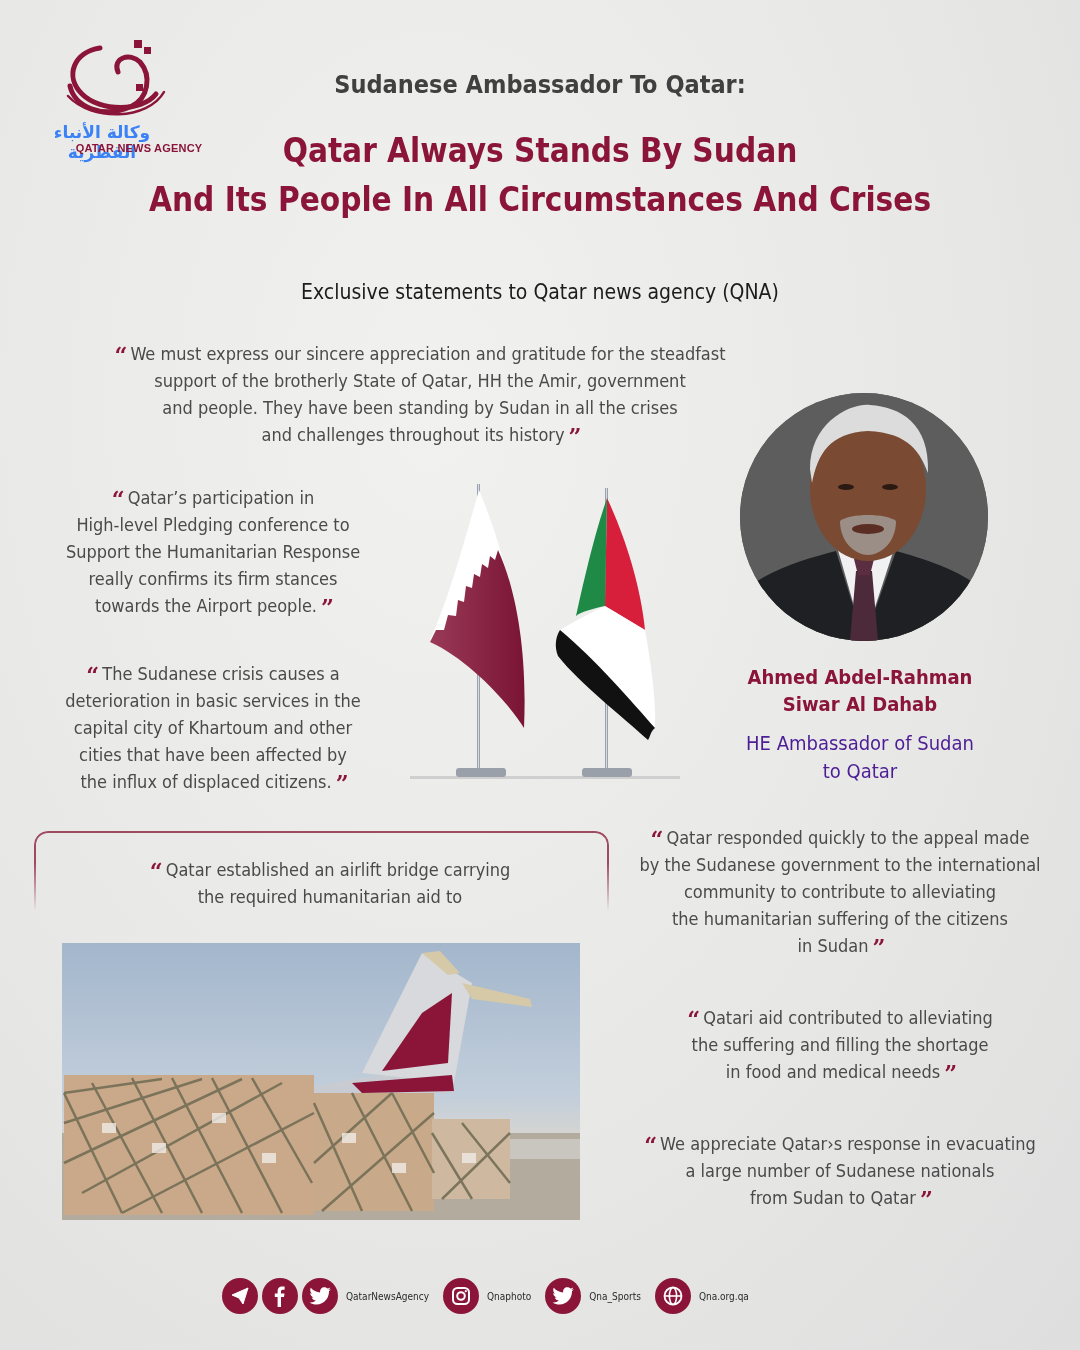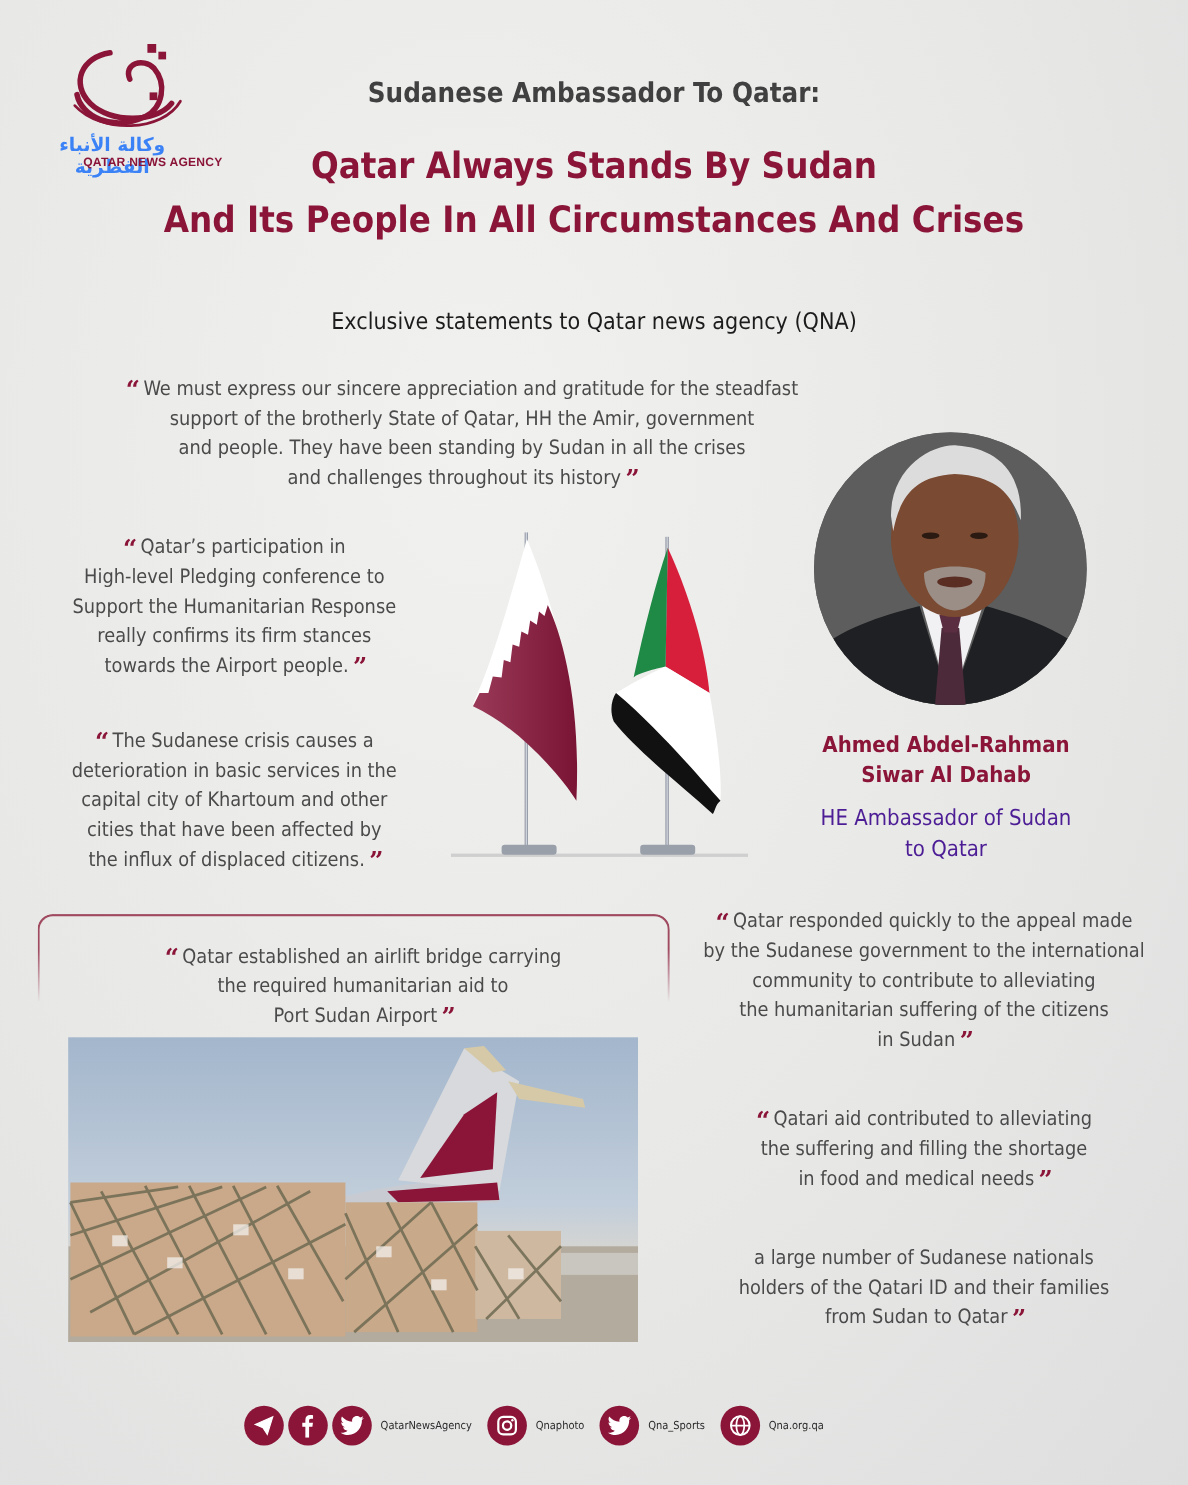--- a/index.html
+++ b/index.html
@@ -162,21 +162,20 @@
 </div>
 <div class="abs person-title">
   <div>HE Ambassador of Sudan</div>
   <div>to Qatar</div>
 </div>
 
 <div class="abs frame"></div>
 <div class="abs quote q4">
   <div><span class="q open">“</span><span>Qatar established an airlift bridge carrying</span></div>
   <div>the required humanitarian aid to</div>
-  <div><span>Port Sudan Airport</span><span class="q close">”</span></div>
 </div>
 
 <div class="abs photo">
   <svg width="518" height="277" viewBox="0 0 518 277">
 
     <rect x="0" y="190" width="518" height="87" fill="#b3ab9d"></rect>
     <rect x="400" y="196" width="118" height="20" fill="#c9c6bf"></rect>
 
     <path d="M230 150 C300 130 360 128 390 132 L392 150 C340 152 290 156 230 162 Z" fill="#c8ccd2"></path>
 
@@ -216,22 +215,22 @@
   <div><span>in Sudan</span><span class="q close">”</span></div>
 </div>
 
 <div class="abs quote q6">
   <div><span class="q open">“</span><span>Qatari aid contributed to alleviating</span></div>
   <div>the suffering and filling the shortage</div>
   <div><span>in food and medical needs</span><span class="q close">”</span></div>
 </div>
 
 <div class="abs quote q7">
+  <div><span class="q open">“</span><span>We appreciate Qatar›s response in evacuating</span></div>
   <div>a large number of Sudanese nationals</div>
-  <div>holders of the Qatari ID and their families</div>
   <div><span>from Sudan to Qatar</span><span class="q close">”</span></div>
 </div>
 
 <div class="abs footer">
   <a class="sicon">
     <svg width="20" height="20" viewBox="0 0 20 20">
         <path d="M2 9 L18 2 L13 18 L9 12 Z M9 12 L18 2" fill="#fff" stroke="#fff" stroke-width="1"></path>
       </svg>
   </a>
   <a class="sicon">

